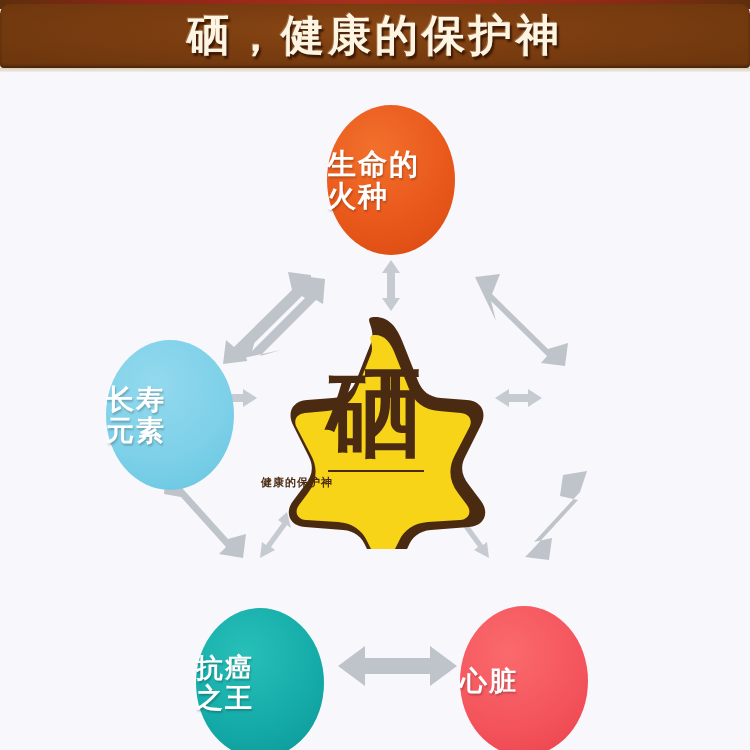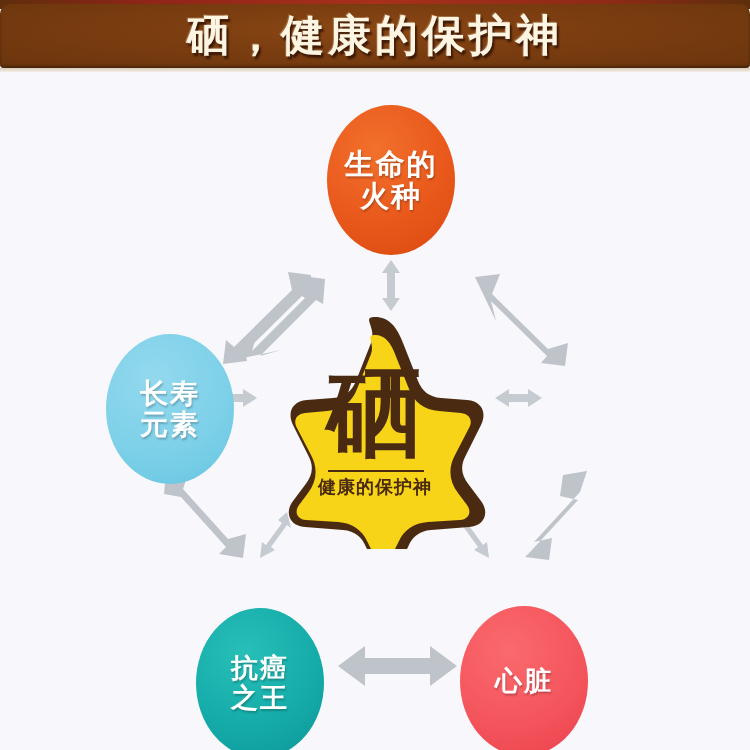--- a/index.html
+++ b/index.html
@@ -88,21 +88,21 @@
     width: 750px;
     height: 678px;
   }
 
   
   .bubble {
     position: absolute;
     border-radius: 50%;
     display: flex;
     flex-direction: column;
-    align-items: center;
+    align-items: flex-start;
     justify-content: center;
     color: #ffffff;
     font-weight: bold;
     font-family: "DejaVu Sans", "Liberation Sans", sans-serif;
     text-align: center;
     line-height: 1.12;
     letter-spacing: 2px;
     text-shadow: 1px 2px 2px rgba(0,0,0,0.22);
     z-index: 4;
   }
@@ -126,21 +126,21 @@
     background: radial-gradient(circle at 38% 30%, #fa6a6d 0%, #f4545c 58%, #e9404a 100%);
     font-size: 27px;
   }
   .b-bottom-left {
     left: 196px; top: 536px;
     width: 128px; height: 150px;
     background: radial-gradient(circle at 38% 30%, #28bfb8 0%, #14aaa8 58%, #0b9596 100%);
     font-size: 27px;
   }
   .b-left {
-    left: 106px; top: 262px;
+    left: 106px; top: 268px;
     width: 128px; height: 150px;
     background: radial-gradient(circle at 38% 30%, #93d9ee 0%, #7cd0e8 58%, #66c4e0 100%);
     font-size: 28px;
   }
 
   
   .star-wrap {
     position: absolute;
     left: 261px;
     top: 237px;
@@ -168,22 +168,22 @@
     top: 161px;
     width: 96px;
     height: 2px;
     background: #4a2a10;
   }
   .star-sub {
     position: absolute;
     left: 0;
     top: 166px;
     width: 228px;
-    text-align: center;
-    font-size: 18px;
+    text-align: left;
+    font-size: 11px;
     font-weight: bold;
     color: #4a2a10;
     letter-spacing: 1px;
     font-family: "DejaVu Sans", "Liberation Sans", sans-serif;
   }
 </style>
 </head>
 <body>
 
 <div id="poster">

